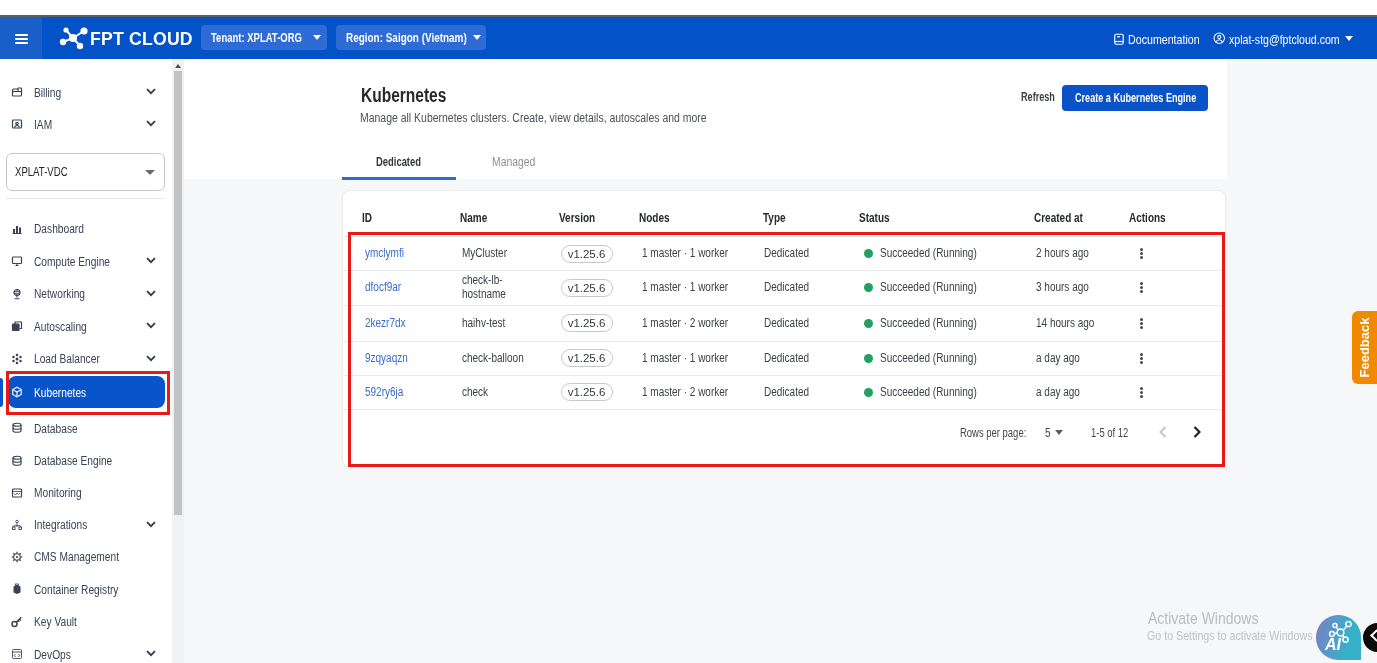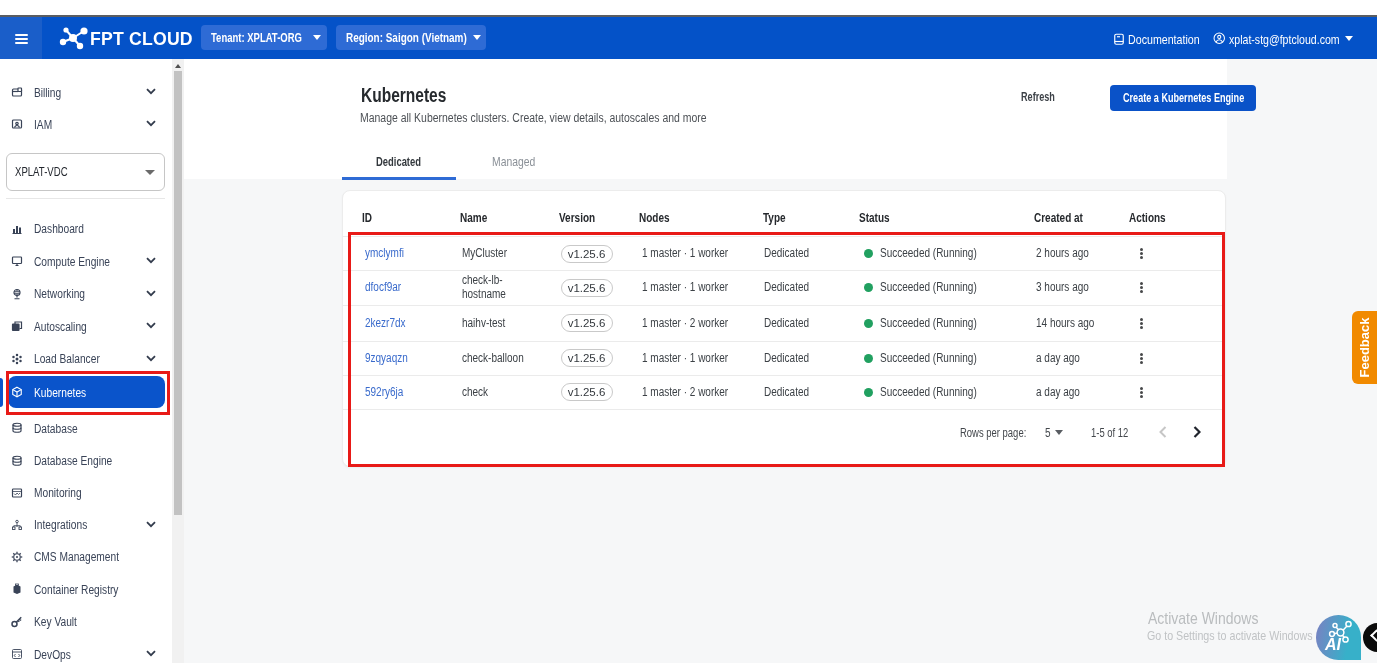--- a/index.html
+++ b/index.html
@@ -223,21 +223,21 @@
       <path d="M3 8h18M9 12l-2.5 3L9 18M15 12l2.5 3L15 18"></path>
     </svg>
   <div class="mi" style="top:632.5px">DevOps</div>
   <svg class="chev" style="top:635px" width="10" height="7" viewBox="0 0 10 7" fill="none" stroke="#333c4d" stroke-width="1.8">
       <path d="M1 1.2 L5 5.2 L9 1.2"></path>
     </svg>
 
   <div class="abs" style="left:361px;top:69px;font-size:20px;font-weight:bold;color:#262a2e;transform:scaleX(0.776);transform-origin:0 50%;">Kubernetes</div>
   <div class="abs" style="left:360px;top:96px;font-size:12.5px;color:#4c5055;transform:scaleX(0.837);transform-origin:0 50%;">Manage all Kubernetes clusters. Create, view details, autoscales and more</div>
   <div class="abs" style="left:1021px;top:74px;font-size:13px;font-weight:bold;color:#3d4248;transform:scaleX(0.70);transform-origin:0 50%;">Refresh</div>
-  <div class="abs" style="left:1061.5px;top:69.5px;width:146.5px;height:26px;background:#0a52c8;border-radius:4px;color:#fff;font-size:12.5px;font-weight:bold;line-height:26px;margin-left:48px;"><span style="display:inline-block;margin-left:13px;transform:scaleX(0.727);transform-origin:0 50%;white-space:nowrap;">Create a Kubernetes Engine</span></div>
+  <div class="abs" style="left:1061.5px;top:69.5px;width:146.5px;height:26px;background:#0a52c8;border-radius:4px;color:#fff;font-size:12.5px;font-weight:bold;line-height:26px;"><span style="display:inline-block;margin-left:13px;transform:scaleX(0.727);transform-origin:0 50%;white-space:nowrap;">Create a Kubernetes Engine</span></div>
 
   <div class="abs" style="left:376px;top:139px;font-size:13px;font-weight:bold;color:#33383d;transform:scaleX(0.724);transform-origin:0 50%;">Dedicated</div>
   <div class="abs" style="left:491.5px;top:139px;font-size:13px;color:#8a9097;transform:scaleX(0.797);transform-origin:0 50%;">Managed</div>
   <div class="abs" style="left:342px;top:161.5px;width:114px;height:3px;background:#2e6bd5;"></div>
 
   <div class="abs" style="left:341.5px;top:174.5px;width:884.5px;height:277.5px;background:#fff;border:1px solid #ececec;border-radius:8px;box-shadow:0 1px 2px rgba(0,0,0,0.04);"></div>
 
   <style>
     .th { position:absolute; font-size:12.5px; font-weight:bold; color:#26292d; transform:scaleX(0.8); transform-origin:0 50%; white-space:nowrap; }
     .td { position:absolute; font-size:12.5px; color:#3c4146; transform:scaleX(0.8); transform-origin:0 50%; white-space:nowrap; }

